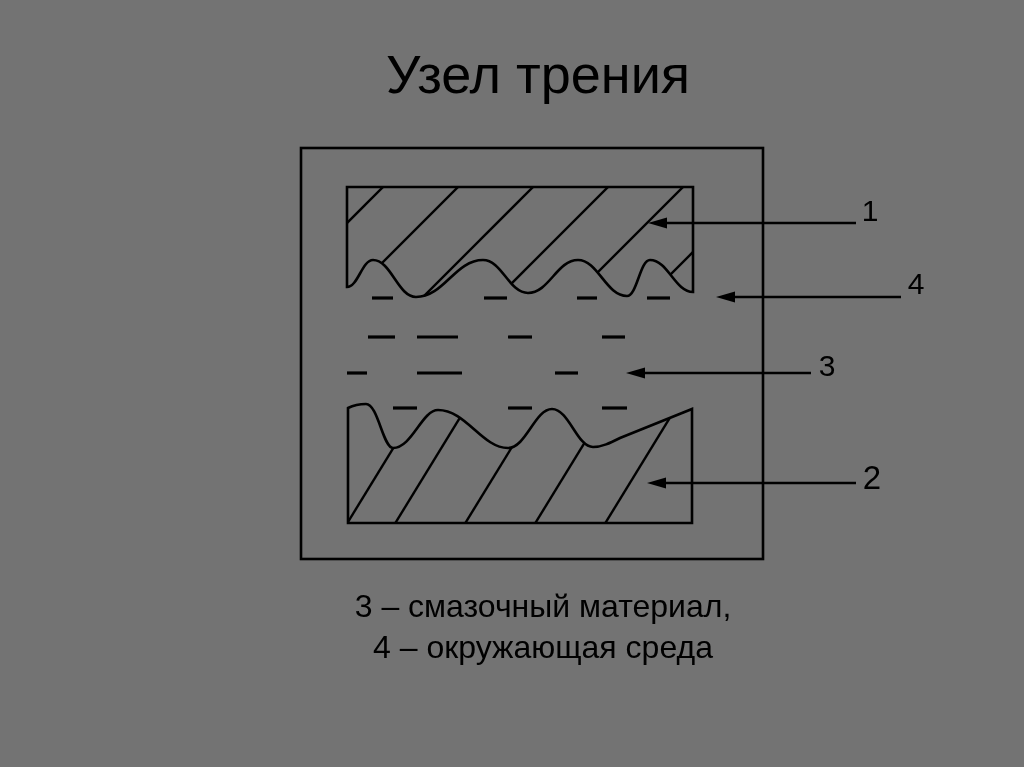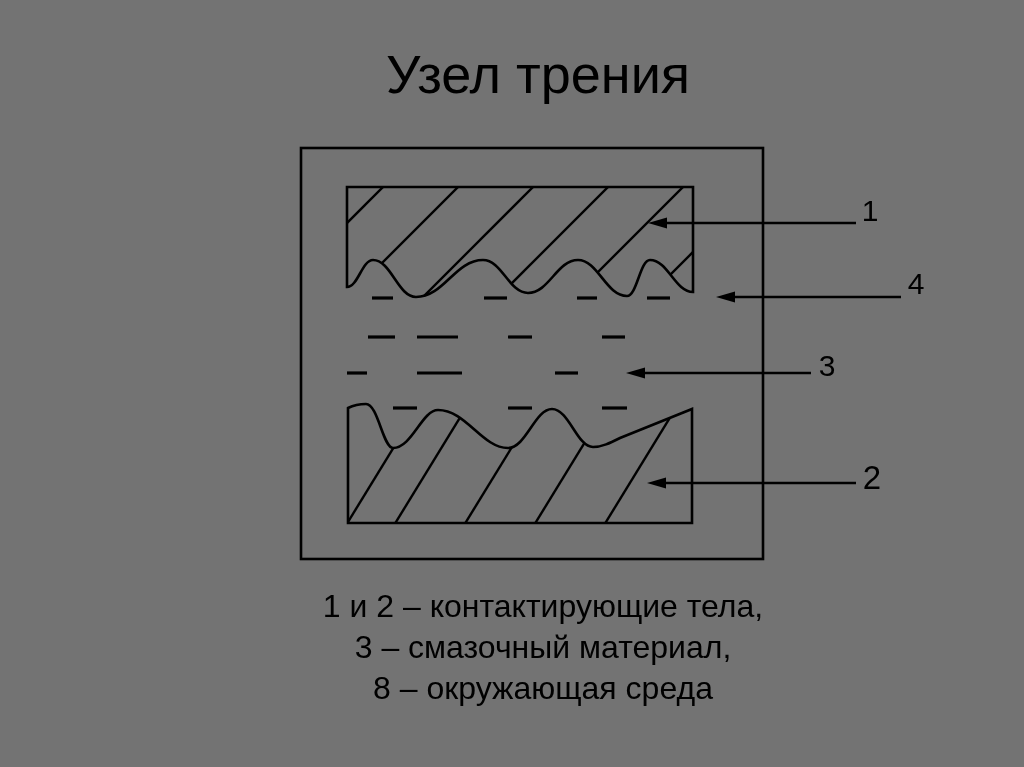--- a/index.html
+++ b/index.html
@@ -167,18 +167,17 @@
       <polygon points="647,483 666,477.5 666,488.5" fill="#000000" stroke="none"></polygon>
     </g>
   </svg>
 
   <div class="callout-label l1">1</div>
   <div class="callout-label l4">4</div>
   <div class="callout-label l3">3</div>
   <div class="callout-label l2">2</div>
 
   <div class="caption">
-    <div>1 и 2 – контактирующие тела,</div>
     <div>3 – смазочный материал,</div>
-    <div>8 – окружающая среда</div>
+    <div>4 – окружающая среда</div>
   </div>
 
 </div>
 
 </body></html>

